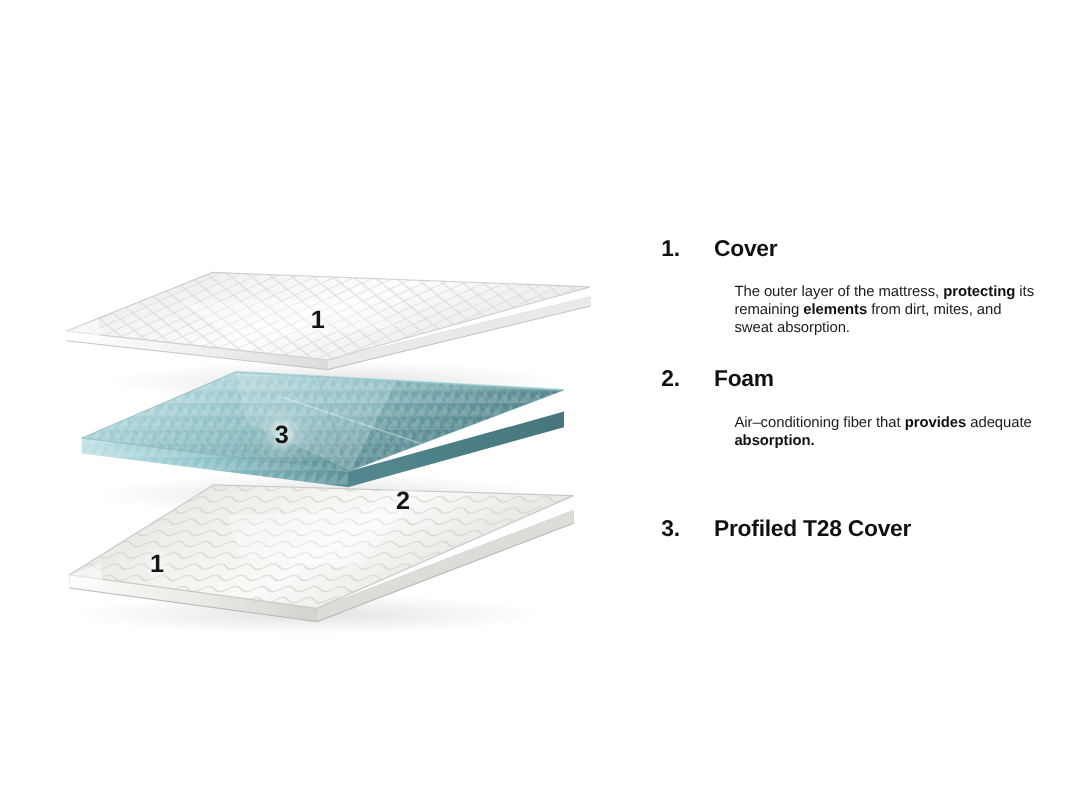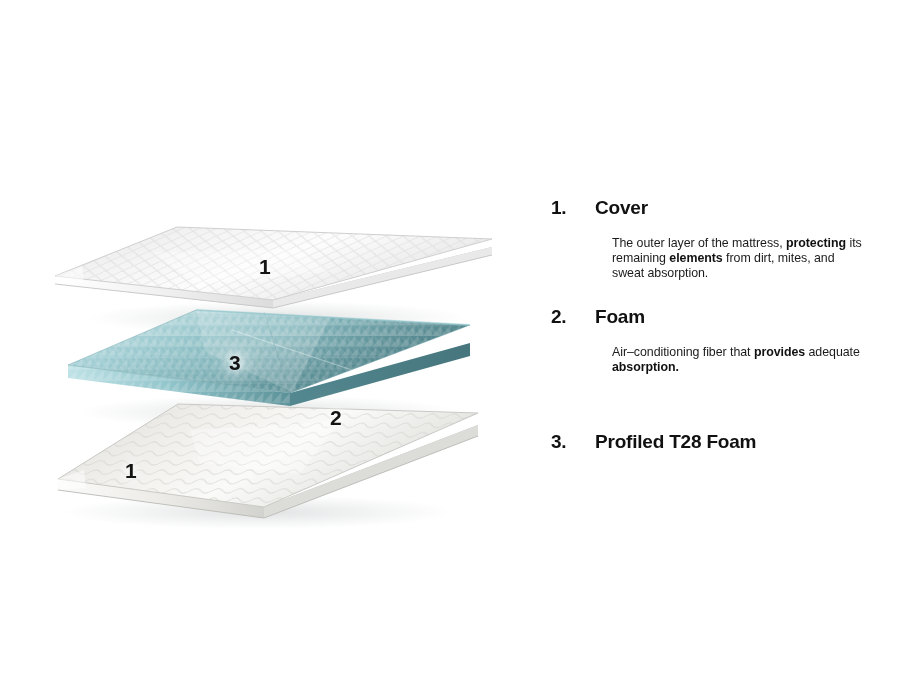--- a/index.html
+++ b/index.html
@@ -287,18 +287,18 @@
       <div class="item-index">2.</div>
       <div class="item-body">
         <div class="item-title">Foam</div>
         <p class="item-desc">Air–conditioning fiber that <b>provides</b> adequate <b>absorption.</b></p>
       </div>
     </div>
 
     <div class="item" id="item-3">
       <div class="item-index">3.</div>
       <div class="item-body">
-        <div class="item-title">Profiled T28 Foam</div>
+        <div class="item-title">Profiled T28 Cover</div>
       </div>
     </div>
 
   </div>
 </div>
 
 </body></html>

